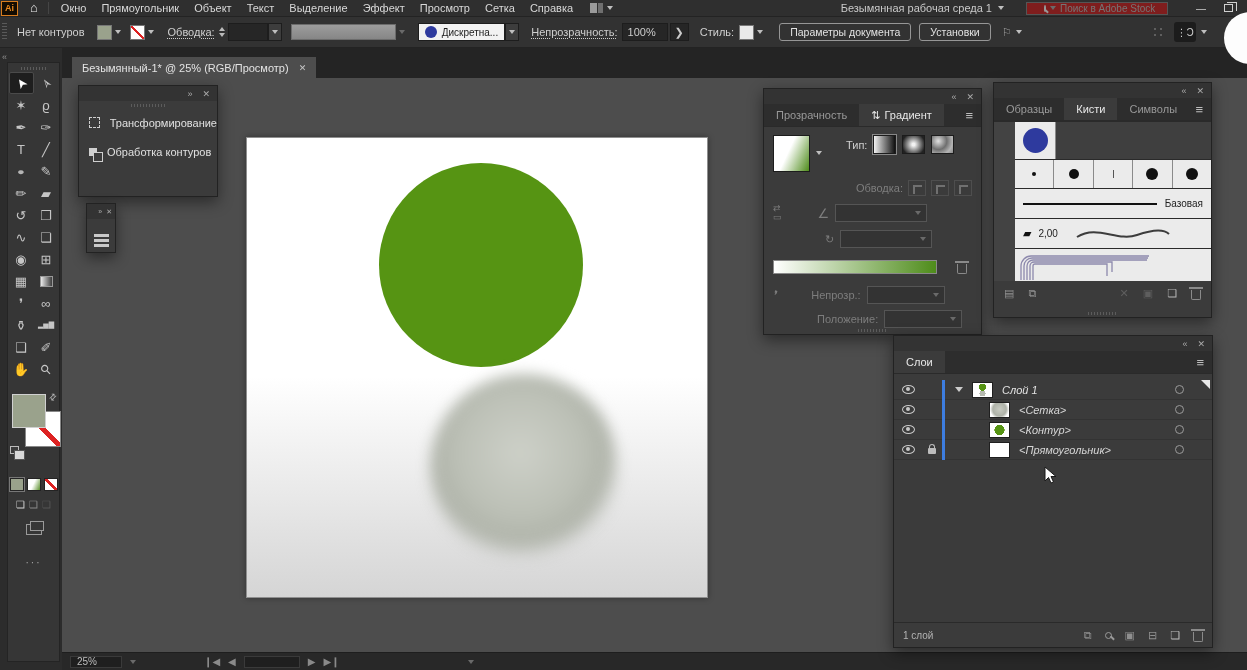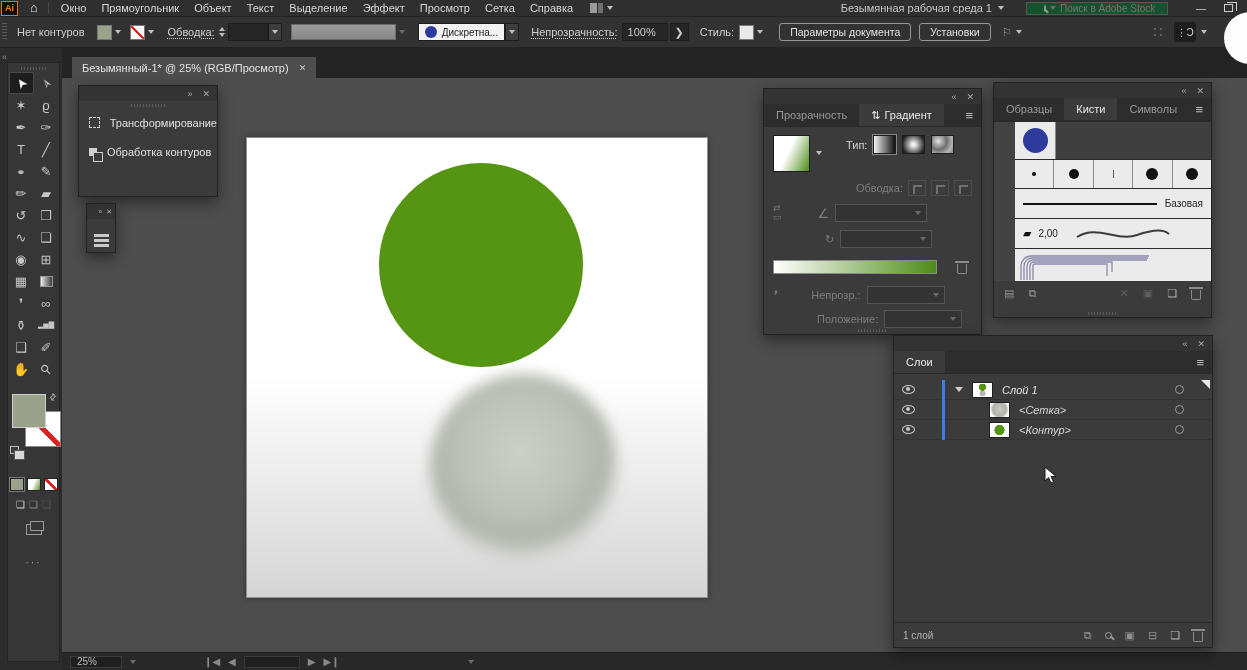--- a/index.html
+++ b/index.html
@@ -14,21 +14,21 @@
     background:#2f2f2f; border-bottom:1px solid #232323; display:flex; align-items:center; z-index:40;}
   .ai-logo { width:17px; height:15px; margin-left:1px; background:#130c02; border:1px solid #d77c1e;
     color:#e8881f; font-weight:bold; font-size:9px; display:flex; align-items:center; justify-content:center;}
   .home-ic { color:#e6e6e6; font-size:13px; margin:0 10px 0 12px; line-height:10px;}
   .mb-sep { width:1px; height:12px; background:#454545; margin-right:12px;}
   .menu-item { margin-right:15px; color:#d8d8d8; cursor:default; white-space:nowrap;}
   .layout-ic { display:inline-flex; align-items:center; gap:4px; margin-left:2px;}
   .layout-ic .sq { width:13px; height:10px; background:#9a9a9a; position:relative;}
   .layout-ic .sq::after{content:""; position:absolute; right:0; top:0; width:5px; height:10px; background:#6f6f6f; border-left:1px solid #2f2f2f;}
   .workspace { margin-left:auto; display:flex; align-items:center; gap:6px; color:#c9c9c9;}
-  .searchbox { width:142px; height:13px; border:1px solid #555; background:#14532d; margin:0 28px 0 22px;
+  .searchbox { width:142px; height:13px; border:1px solid #555; background:#7f1d1d; margin:0 28px 0 22px;
     display:flex; align-items:center; padding:0 17px; gap:4px;}
   .searchbox input { background:transparent; border:none; outline:none; color:#a8a8a8; font-size:10px; width:112px; font-family:"Liberation Sans",sans-serif;}
   .win-btn { color:#cfcfcf; font-size:10px; margin-right:18px;}
   .restore-ic { width:9px; height:8px; border:1px solid #cfcfcf; position:relative; background:#2f2f2f; margin-right:14px;}
   .restore-ic::before { content:""; position:absolute; left:2px; top:-3px; width:9px; height:8px; border:1px solid #cfcfcf; border-bottom:none; border-left:none;}
   
   .controlbar { position:absolute; left:0; top:17px; width:1247px; height:31px; background:#323232;
     border-bottom:1px solid #232323; display:flex; align-items:center; z-index:39;}
   .drag-dots { width:5px; height:18px; margin-left:2px;
     background:repeating-linear-gradient(180deg,#5a5a5a 0 1px,transparent 1px 3px); }
@@ -558,20 +558,28 @@
         </svg>
       </div>
       <div class="layer-row">
         <span style="width:28px; text-align:center;"><span class="eye"></span></span>
         <span style="width:20px;"></span>
         <span class="sel-bar"></span>
         <span class="l-thumb contour" style="margin-left:44px;"></span>
         <span style="margin-left:9px; color:#d6d6d6;">&lt;Контур&gt;</span>
         <span class="target"></span>
       </div>
+      <div class="layer-row">
+        <span style="width:28px; text-align:center;"><span class="eye"></span></span>
+        <span style="width:20px; text-align:center;"><span class="lock-ic"></span></span>
+        <span class="sel-bar"></span>
+        <span class="l-thumb" style="margin-left:44px;"></span>
+        <span style="margin-left:9px; color:#d6d6d6;">&lt;Прямоугольник&gt;</span>
+        <span class="target"></span>
+      </div>
     </div>
     <div class="l-bottom">
       <span style="font-size:10px; color:#b3b3b3;">1 слой</span>
       <span style="margin-left:auto;">⧉</span>
       <span class="mag"></span>
       <span>▣</span>
       <span>⊟</span>
       <span style="color:#bdbdbd;">❏</span>
       <span class="trash-ic"></span>
     </div>

